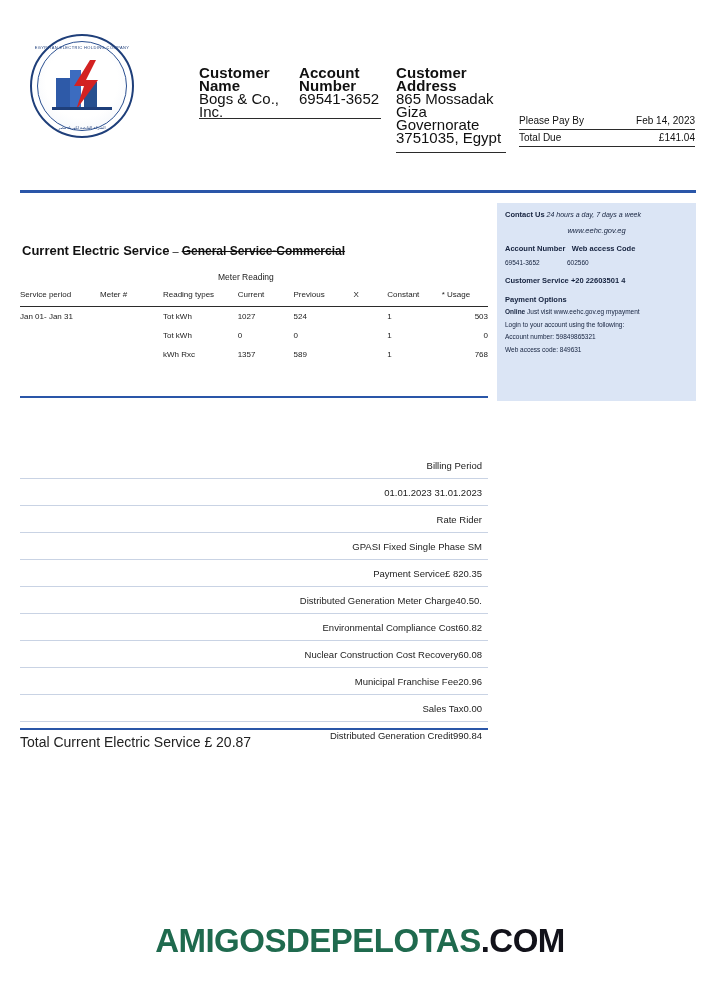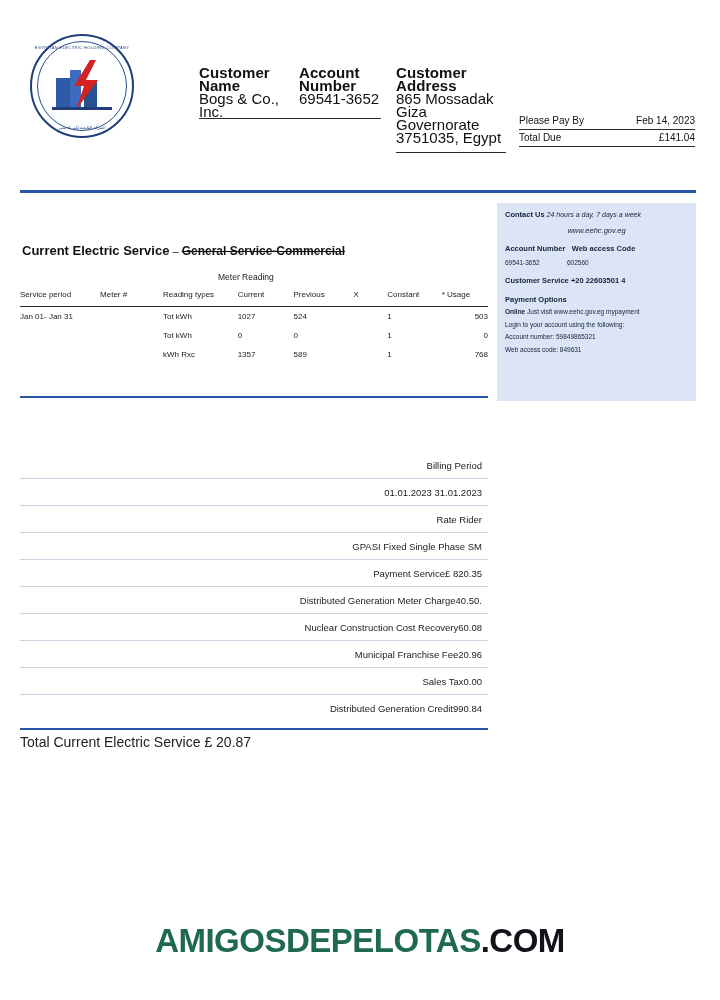--- a/index.html
+++ b/index.html
@@ -463,20 +463,24 @@
     </div>
     <div class="brow">
       <span class="lbl">Payment Service</span>
       <span class="val">£ 820.35</span>
     </div>
     <div class="brow">
       <span class="lbl">Distributed Generation Meter Charge</span>
       <span class="val">40.50.</span>
     </div>
     <div class="brow">
+      <span class="lbl">Environmental Compliance Cost</span>
+      <span class="val">60.82</span>
+    </div>
+    <div class="brow">
       <span class="lbl">Nuclear Construction Cost Recovery</span>
       <span class="val">60.08</span>
     </div>
     <div class="brow">
       <span class="lbl">Municipal Franchise Fee</span>
       <span class="val">20.96</span>
     </div>
     <div class="brow">
       <span class="lbl">Sales Tax</span>
       <span class="val">0.00</span>

